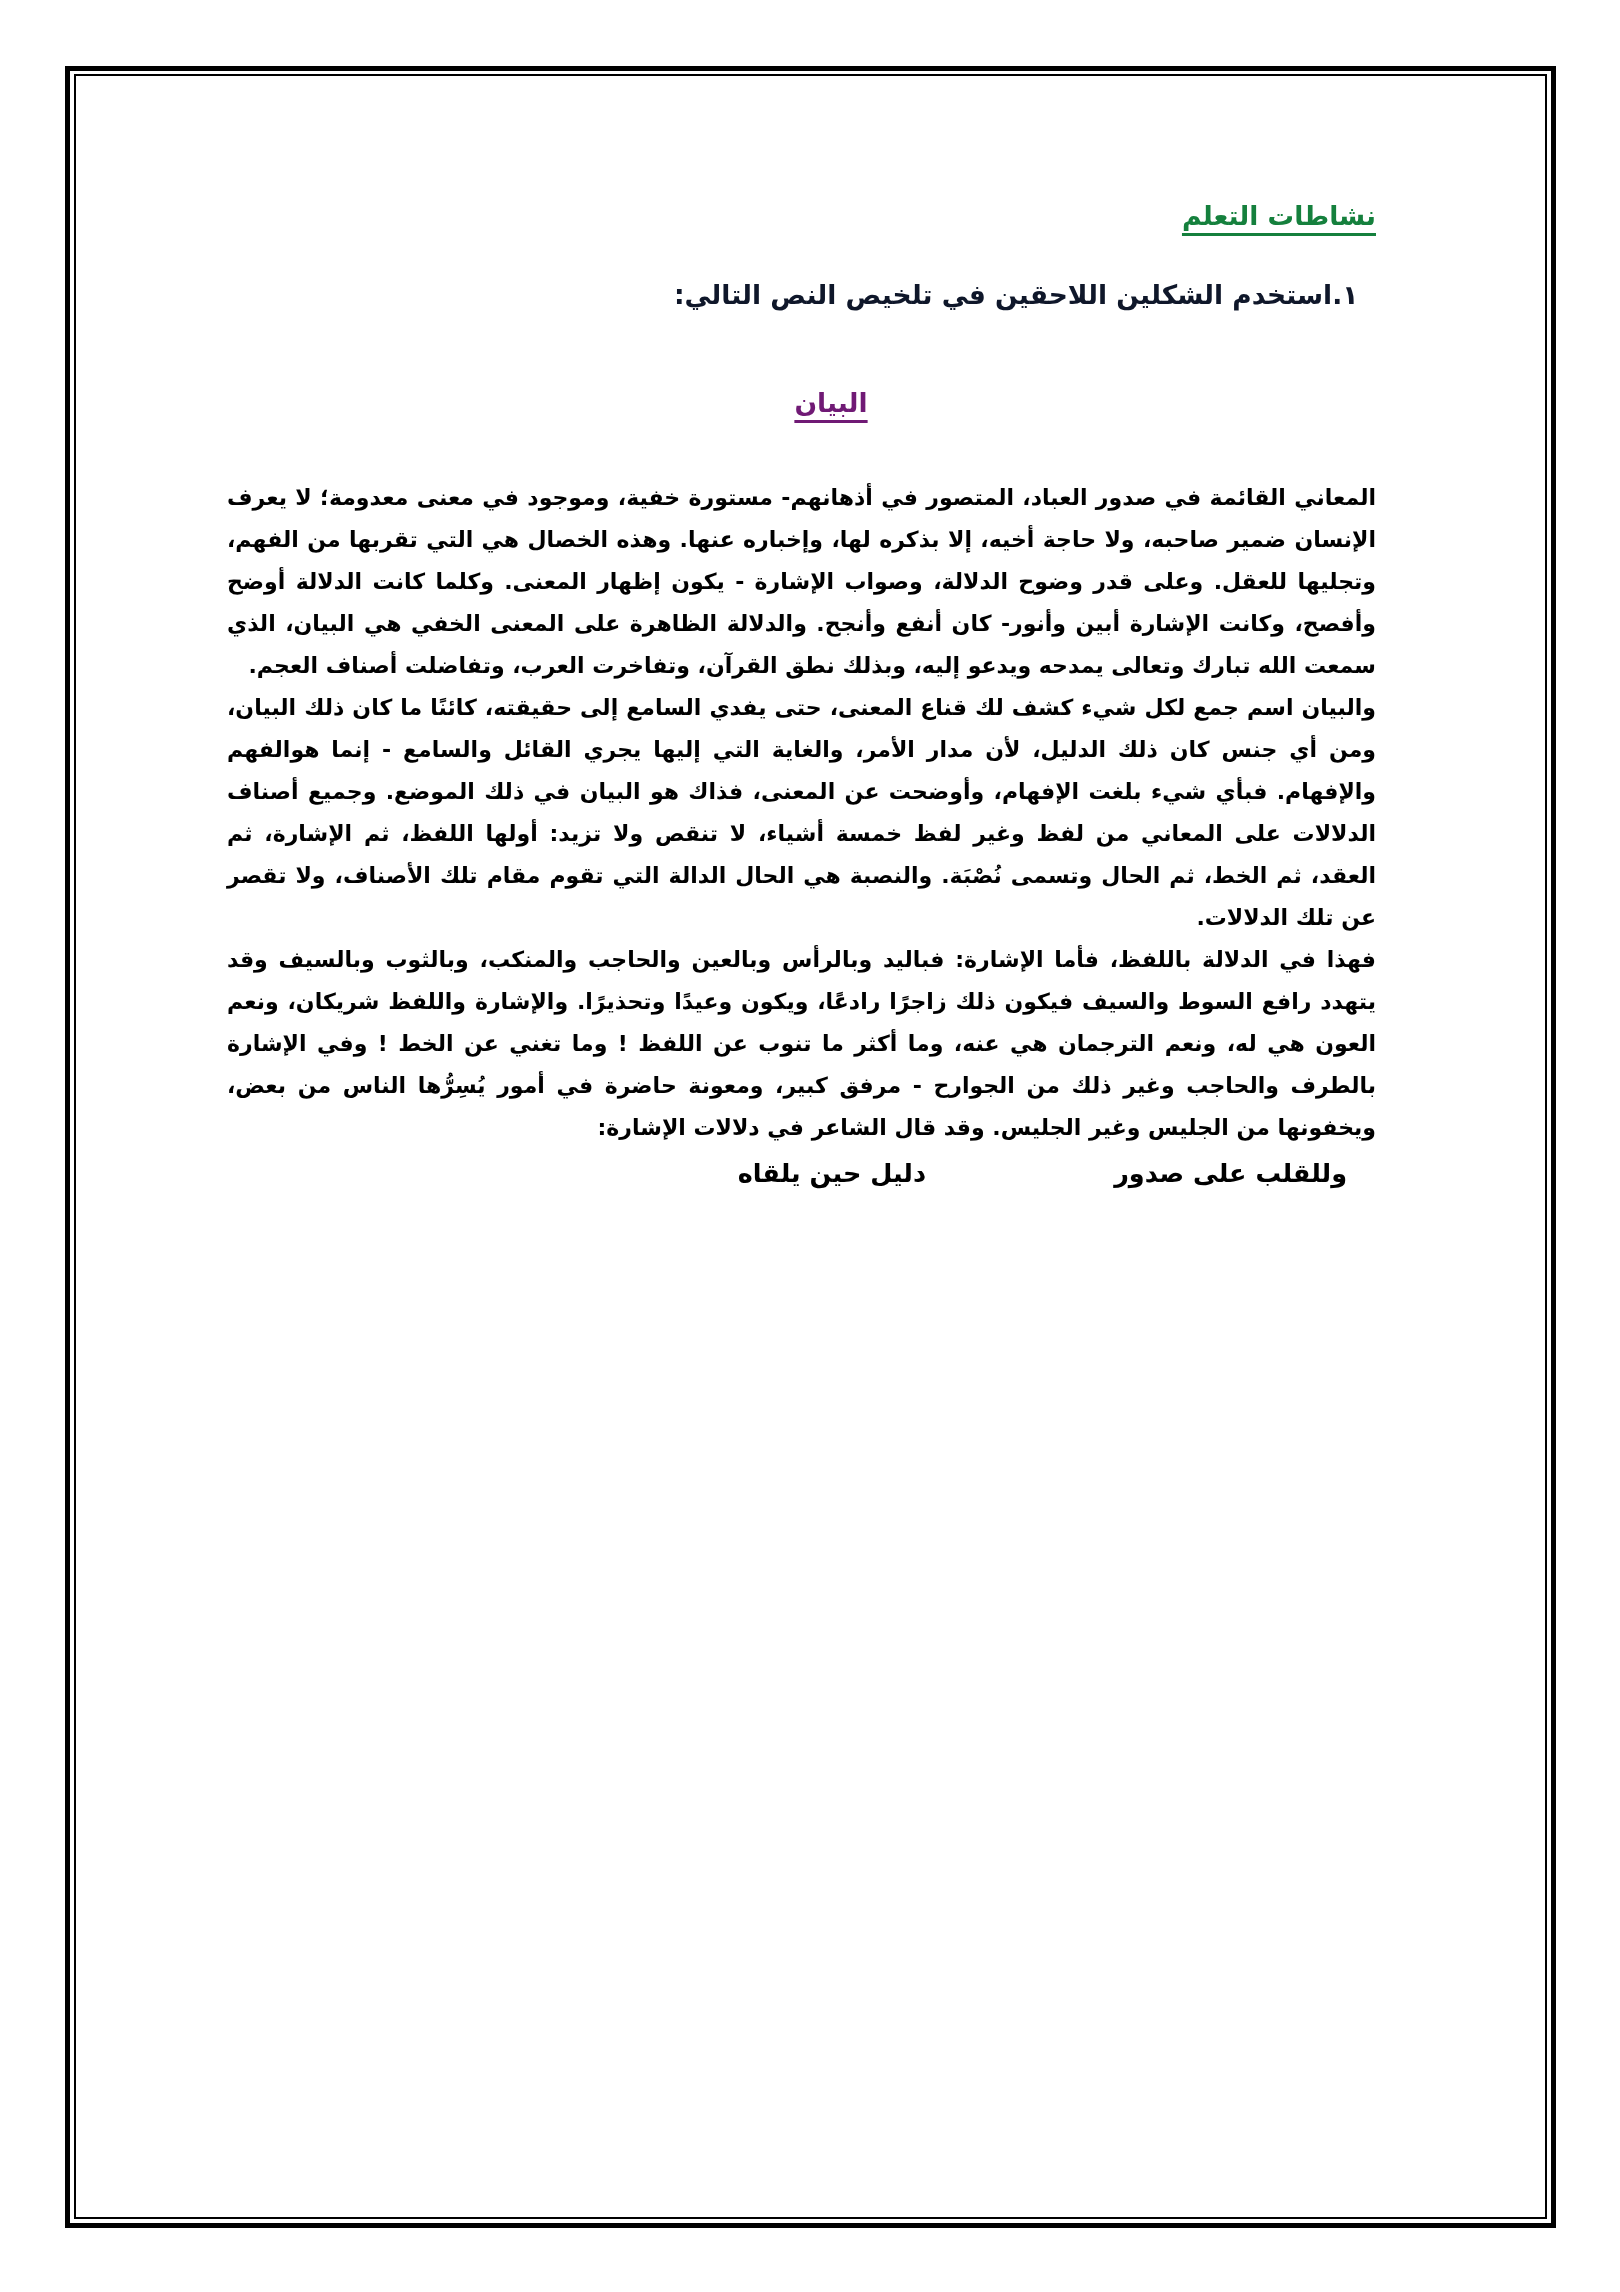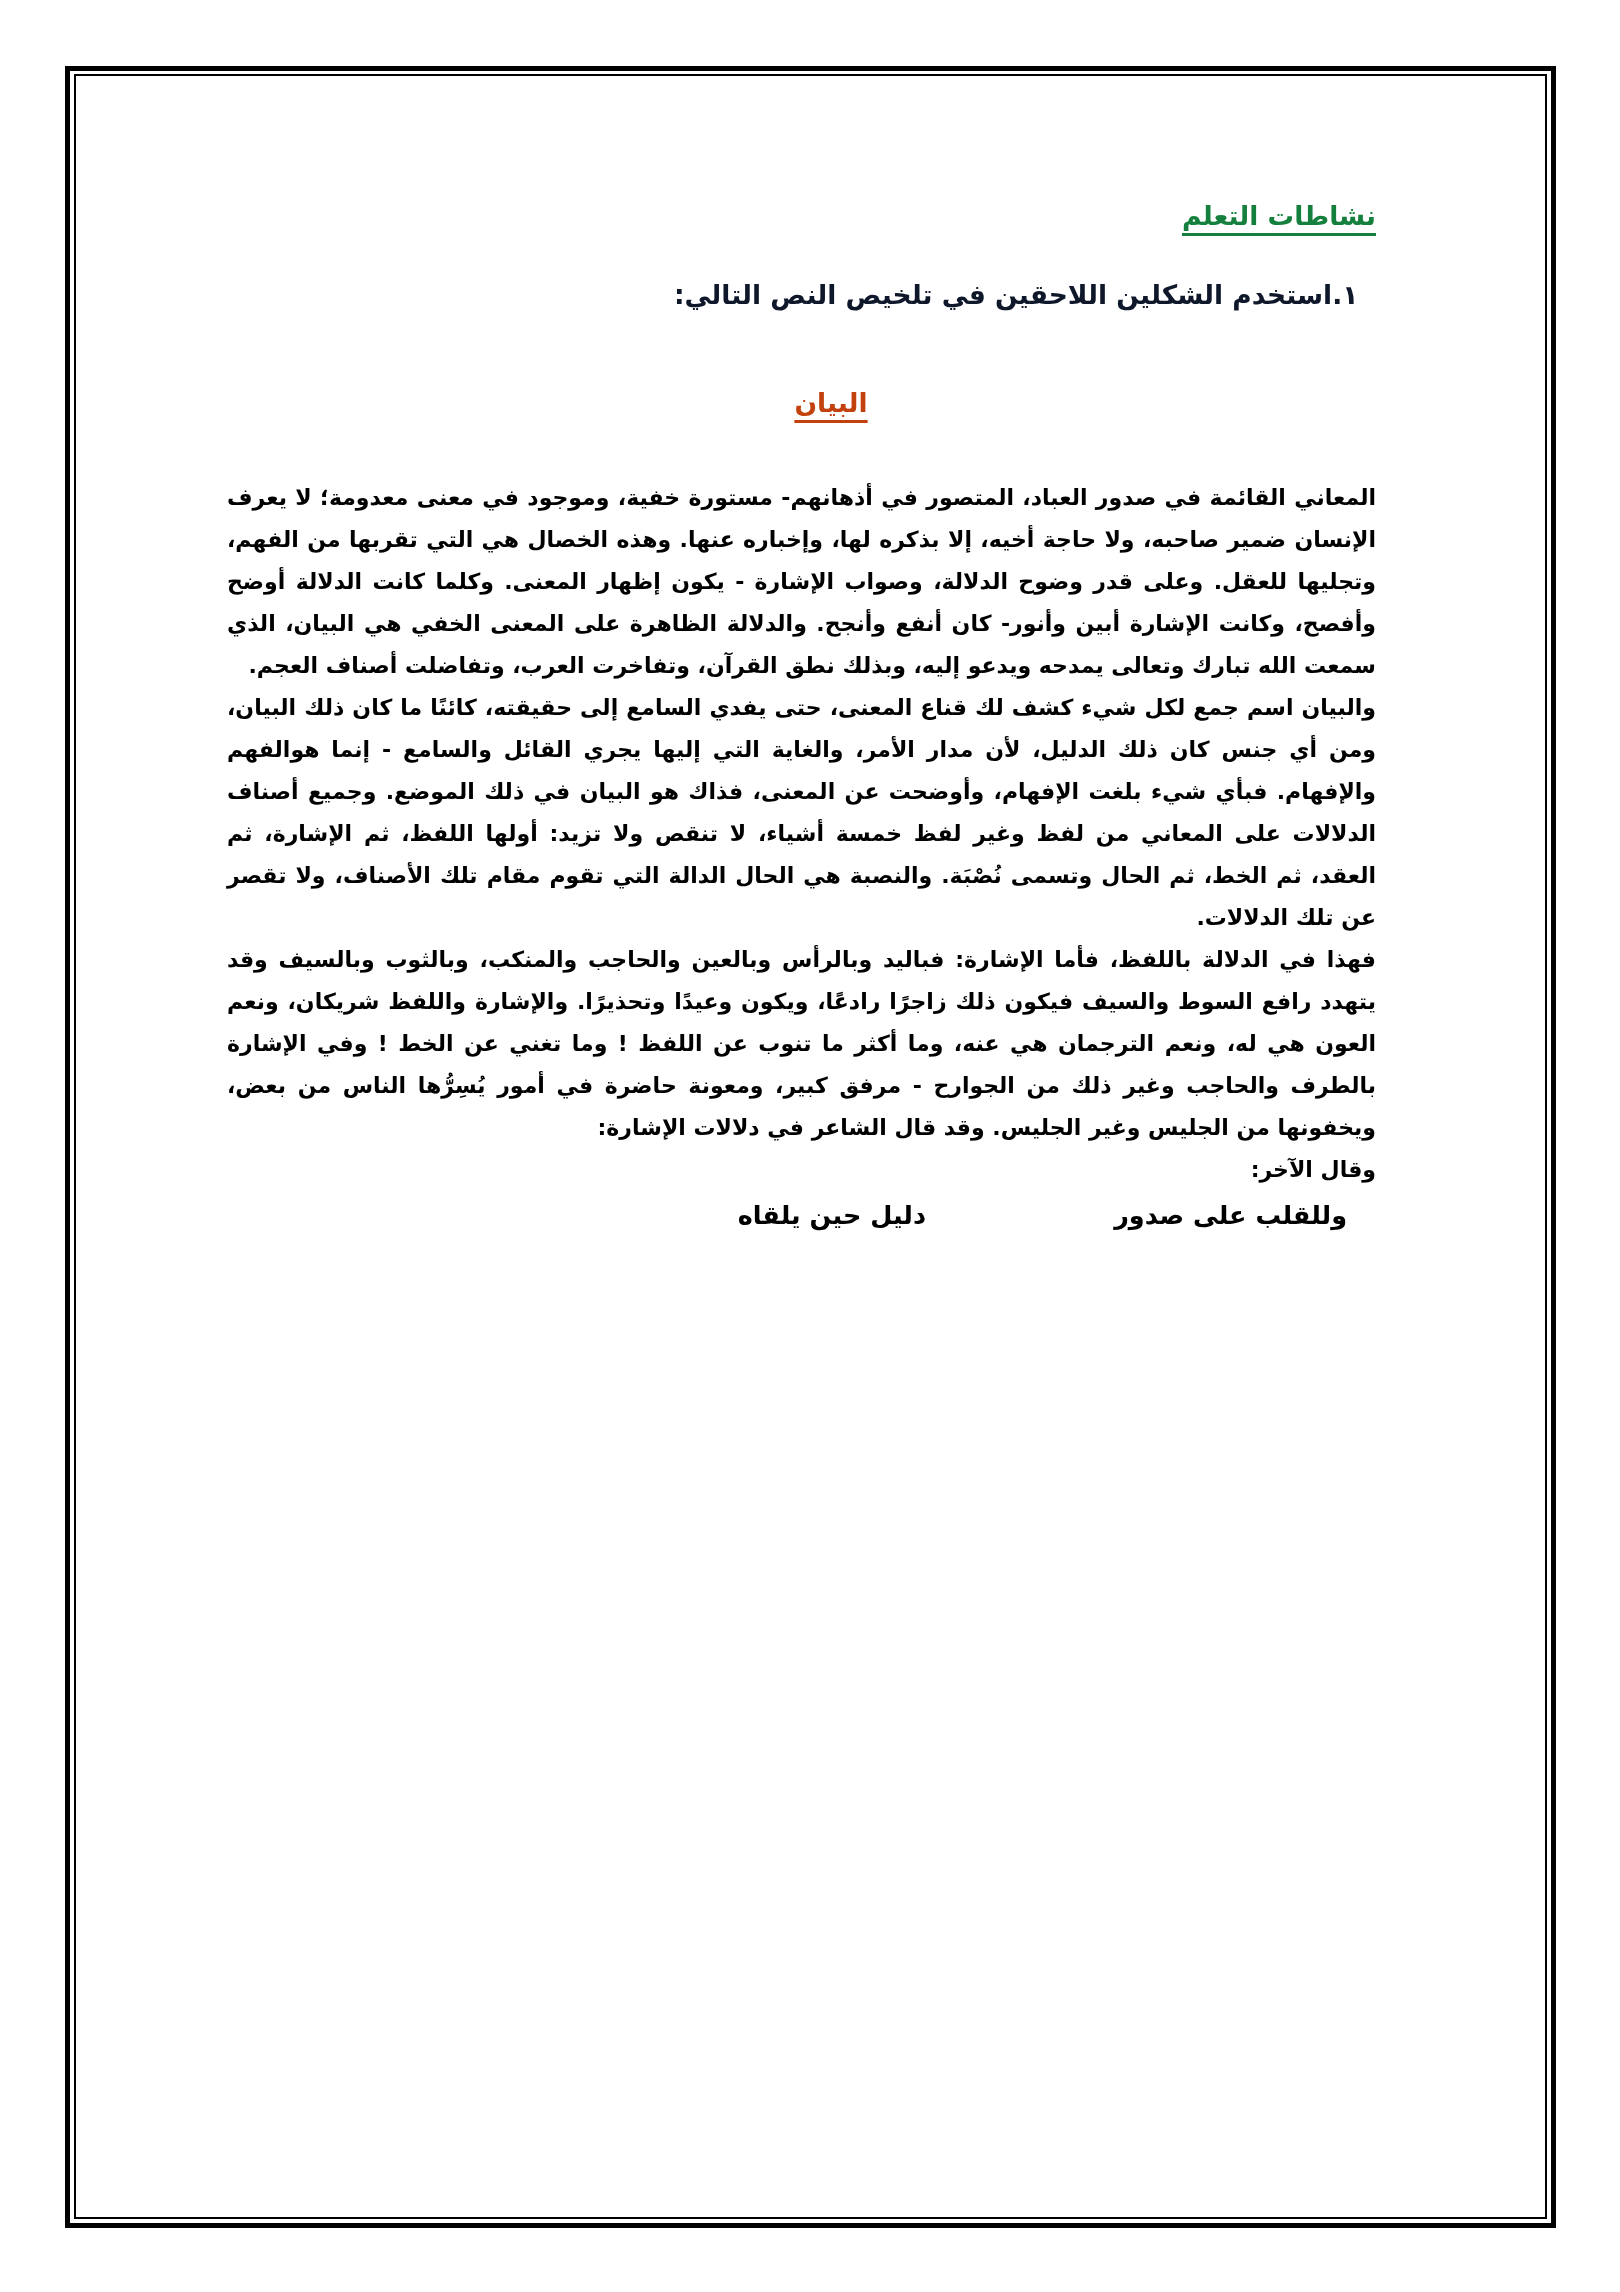--- a/index.html
+++ b/index.html
@@ -21,21 +21,21 @@
   .title {
     font-size: 26.5px; color: #15803d; text-decoration: underline;
     text-underline-offset: 7.8px; text-decoration-thickness: 2.9px;
     margin: 0; height: 59px; line-height: 59px;
   }
   .instruction {
     font-size: 26.5px; color: #0f172a; margin: 19.6px 17.6px 0 0; line-height: 59px;
   }
   .subtitle-wrap { text-align: center; margin-top: 49px; padding-left: 59px; height: 59px; }
   .subtitle {
-    font-size: 26.5px; color: #c2410c; text-decoration: underline;
+    font-size: 26.5px; color: #701a75; text-decoration: underline;
     text-underline-offset: 7.8px; text-decoration-thickness: 2.9px;
     display: inline-block; line-height: 59px;
   }
   .body-text {
     margin-top: 45px;
     font-size: 22px; line-height: 42px; text-align: justify; text-align-last: right;
   }
   .para { margin: 0; }
   .short-line { margin: 0; text-align: right; }
   .verse {
@@ -55,20 +55,19 @@
 <div class="content">
   <h1 class="title">نشاطات التعلم</h1>
   <div class="instruction">١.استخدم الشكلين اللاحقين في تلخيص النص التالي:</div>
   <div class="subtitle-wrap">
     <span class="subtitle">البيان</span>
   </div>
   <div class="body-text">
     <p class="para">المعاني القائمة في صدور العباد، المتصور في أذهانهم- مستورة خفية، وموجود في معنى معدومة؛ لا يعرف الإنسان ضمير صاحبه، ولا حاجة أخيه، إلا بذكره لها، وإخباره عنها. وهذه الخصال هي التي تقربها من الفهم، وتجليها للعقل. وعلى قدر وضوح الدلالة، وصواب الإشارة - يكون إظهار المعنى. وكلما كانت الدلالة أوضح وأفصح، وكانت الإشارة أبين وأنور- كان أنفع وأنجح. والدلالة الظاهرة على المعنى الخفي هي البيان، الذي سمعت الله تبارك وتعالى يمدحه ويدعو إليه، وبذلك نطق القرآن، وتفاخرت العرب، وتفاضلت أصناف العجم.</p>
     <p class="para">والبيان اسم جمع لكل شيء كشف لك قناع المعنى، حتى يفدي السامع إلى حقيقته، كائنًا ما كان ذلك البيان، ومن أي جنس كان ذلك الدليل، لأن مدار الأمر، والغاية التي إليها يجري القائل والسامع - إنما هوالفهم والإفهام. فبأي شيء بلغت الإفهام، وأوضحت عن المعنى، فذاك هو البيان في ذلك الموضع. وجميع أصناف الدلالات على المعاني من لفظ وغير لفظ خمسة أشياء، لا تنقص ولا تزيد: أولها اللفظ، ثم الإشارة، ثم العقد، ثم الخط، ثم الحال وتسمى نُصْبَة. والنصبة هي الحال الدالة التي تقوم مقام تلك الأصناف، ولا تقصر عن تلك الدلالات.</p>
     <p class="para">فهذا في الدلالة باللفظ، فأما الإشارة: فباليد وبالرأس وبالعين والحاجب والمنكب، وبالثوب وبالسيف وقد يتهدد رافع السوط والسيف فيكون ذلك زاجرًا رادعًا، ويكون وعيدًا وتحذيرًا. والإشارة واللفظ شريكان، ونعم العون هي له، ونعم الترجمان هي عنه، وما أكثر ما تنوب عن اللفظ ! وما تغني عن الخط ! وفي الإشارة بالطرف والحاجب وغير ذلك من الجوارح - مرفق كبير، ومعونة حاضرة في أمور يُسِرُّها الناس من بعض، ويخفونها من الجليس وغير الجليس. وقد قال الشاعر في دلالات الإشارة:</p>
-    <p class="short-line">وقال الآخر:</p>
   </div>
   <div class="verse">
     <span class="hemistich-1">وللقلب على صدور</span>
     <span class="hemistich-2">دليل حين يلقاه</span>
   </div>
 </div>
 
 
 </body></html>

